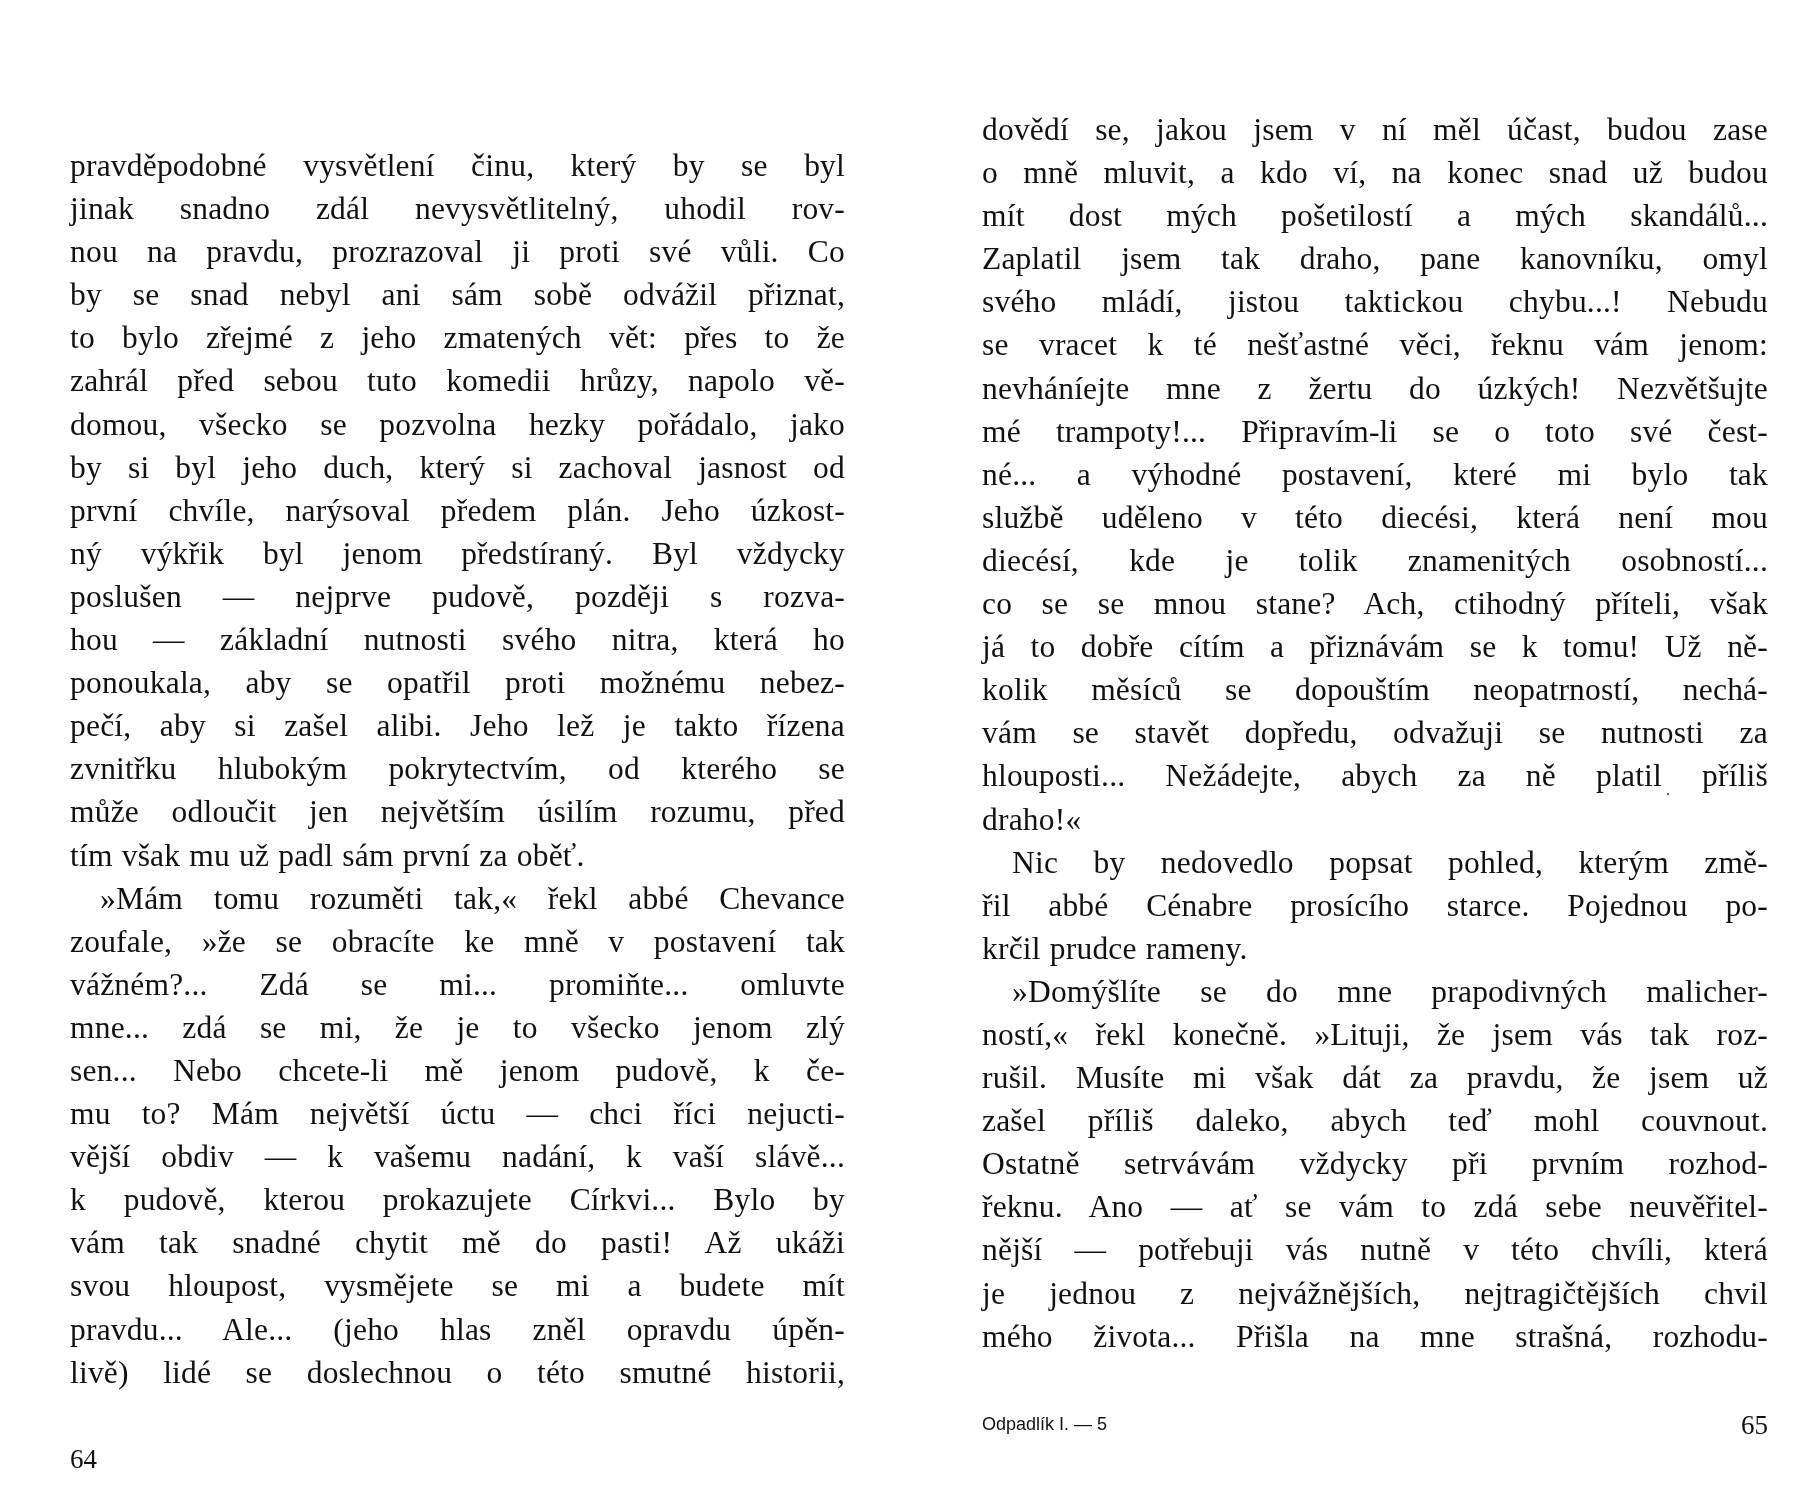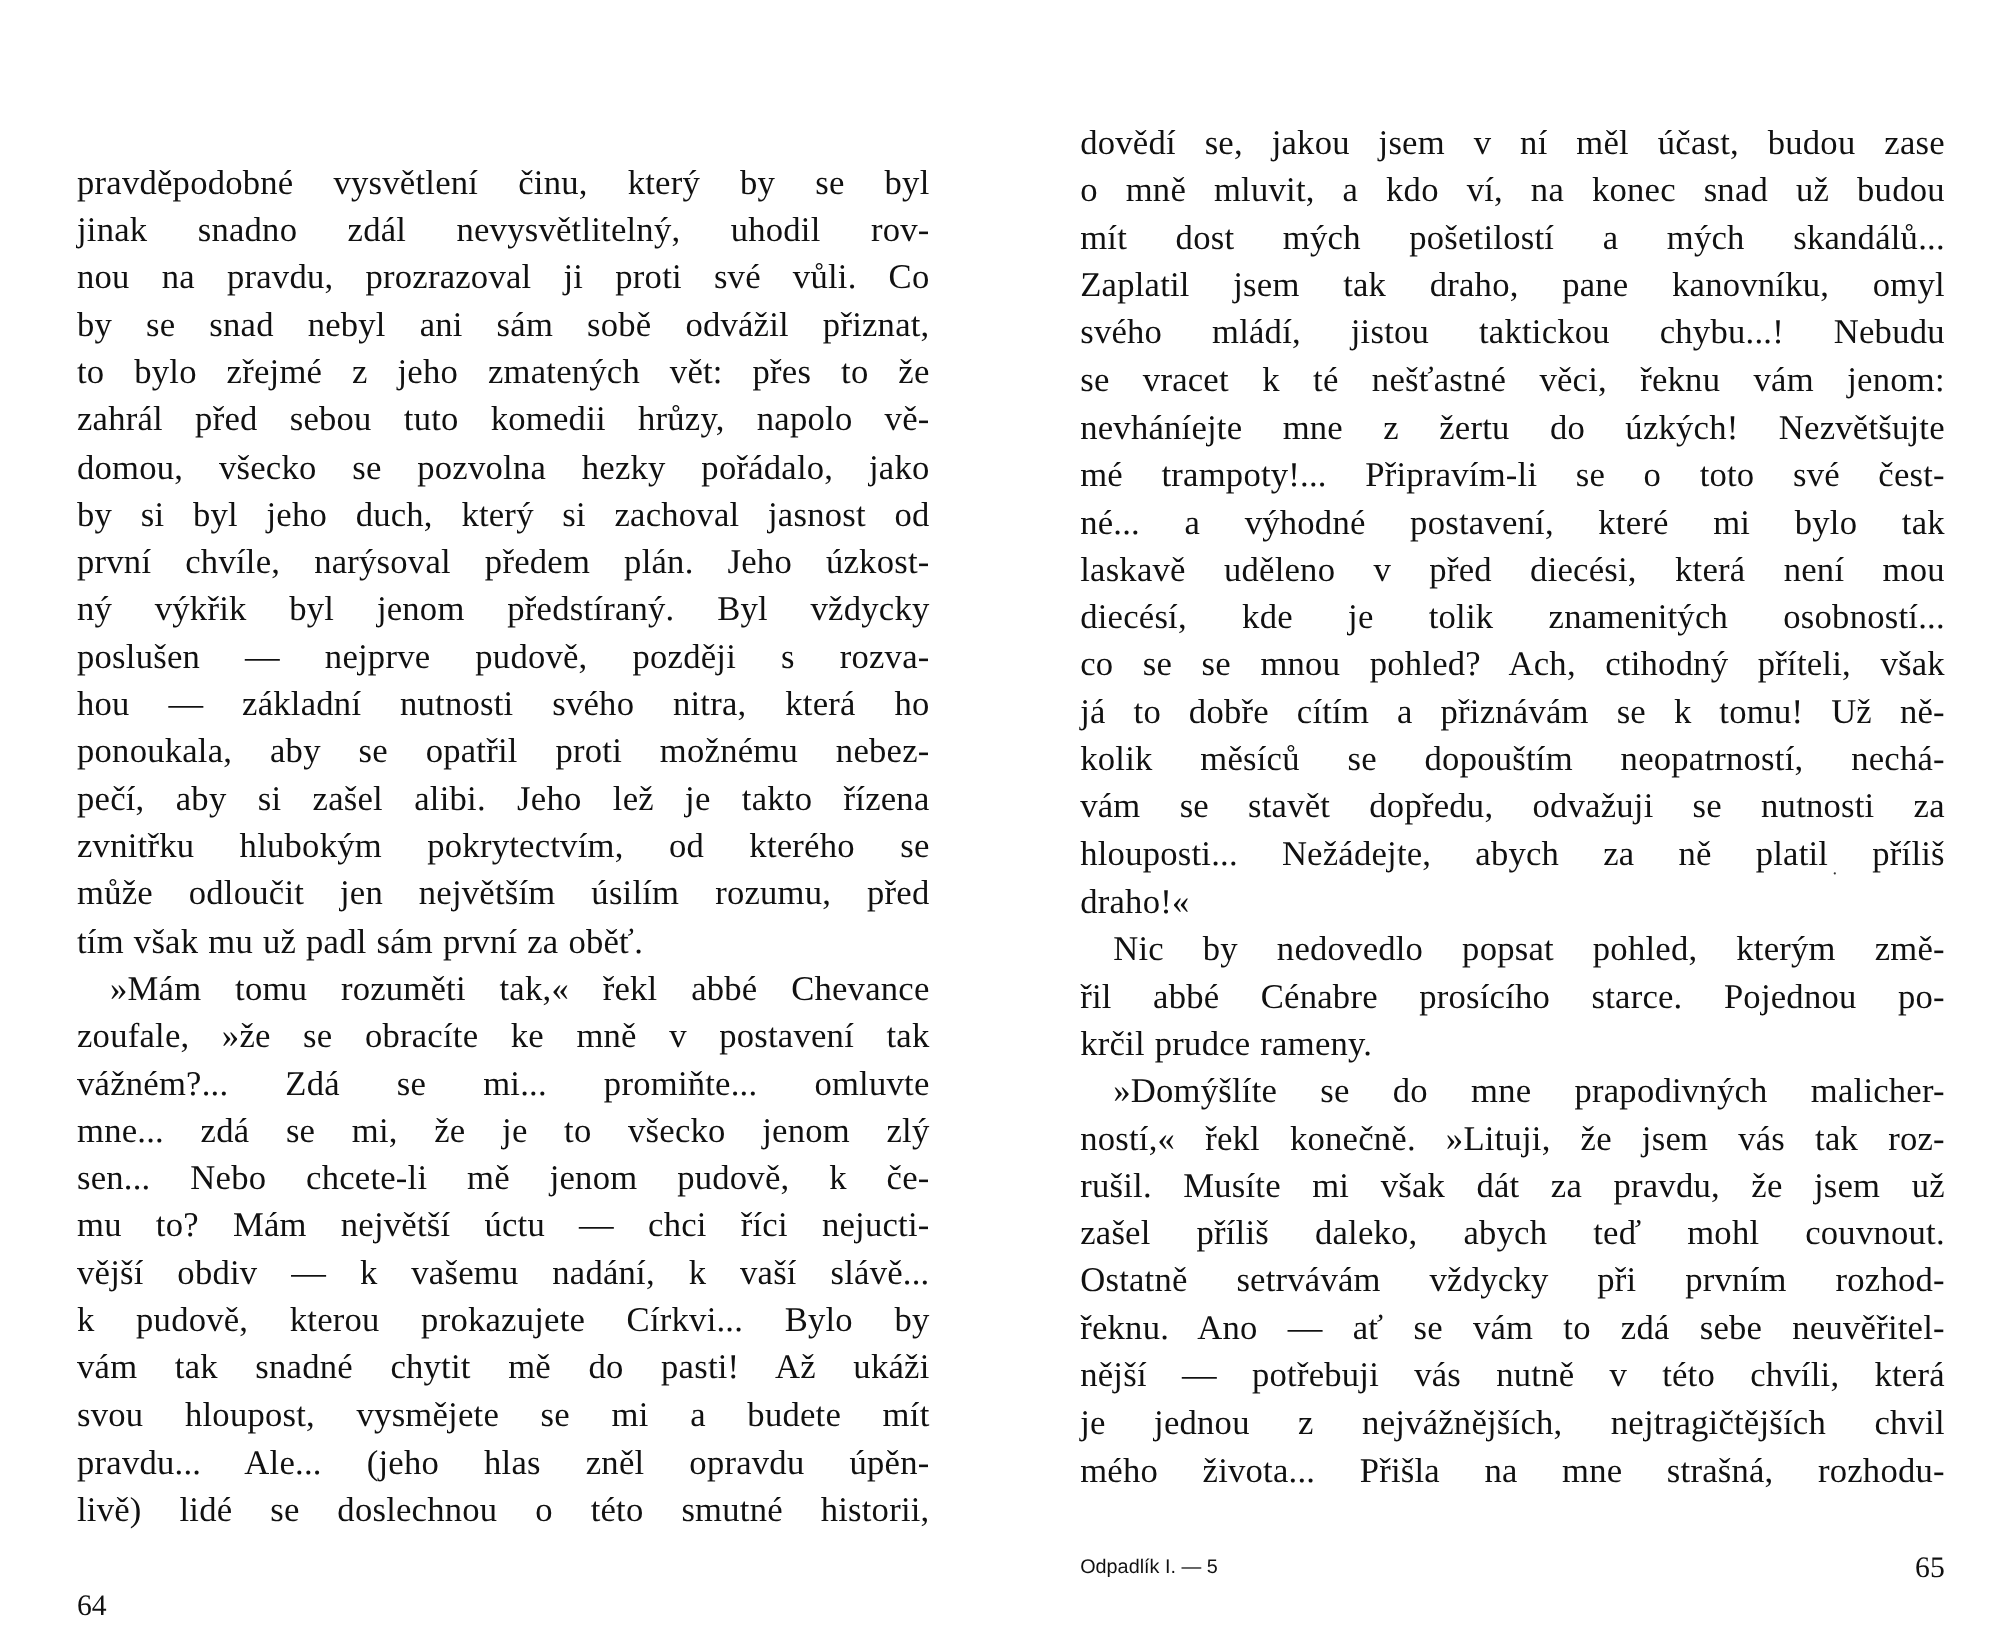--- a/index.html
+++ b/index.html
@@ -128,23 +128,23 @@
   <div class="body-text" id="right-body">
       <span class="line">dovědí se, jakou jsem v ní měl účast, budou zase</span>
       <span class="line">o mně mluvit, a kdo ví, na konec snad už budou</span>
       <span class="line">mít dost mých pošetilostí a mých skandálů...</span>
       <span class="line">Zaplatil jsem tak draho, pane kanovníku, omyl</span>
       <span class="line">svého mládí, jistou taktickou chybu...! Nebudu</span>
       <span class="line">se vracet k té nešťastné věci, řeknu vám jenom:</span>
       <span class="line">nevháníejte mne z žertu do úzkých! Nezvětšujte</span>
       <span class="line">mé trampoty!... Připravím-li se o toto své čest-</span>
       <span class="line">né... a výhodné postavení, které mi bylo tak</span>
-      <span class="line">laskavě uděleno v před diecési, která není mou</span>
+      <span class="line">službě uděleno v této diecési, která není mou</span>
       <span class="line">diecésí, kde je tolik znamenitých osobností...</span>
-      <span class="line">co se se mnou pohled? Ach, ctihodný příteli, však</span>
+      <span class="line">co se se mnou stane? Ach, ctihodný příteli, však</span>
       <span class="line">já to dobře cítím a přiznávám se k tomu! Už ně-</span>
       <span class="line">kolik měsíců se dopouštím neopatrností, nechá-</span>
       <span class="line">vám se stavět dopředu, odvažuji se nutnosti za</span>
       <span class="line">hlouposti... Nežádejte, abych za ně platil příliš</span>
       <span class="line last">draho!«</span>
       <span class="line indent">Nic by nedovedlo popsat pohled, kterým změ-</span>
       <span class="line">řil abbé Cénabre prosícího starce. Pojednou po-</span>
       <span class="line last">krčil prudce rameny.</span>
       <span class="line indent">»Domýšlíte se do mne prapodivných malicher-</span>
       <span class="line">ností,« řekl konečně. »Lituji, že jsem vás tak roz-</span>

